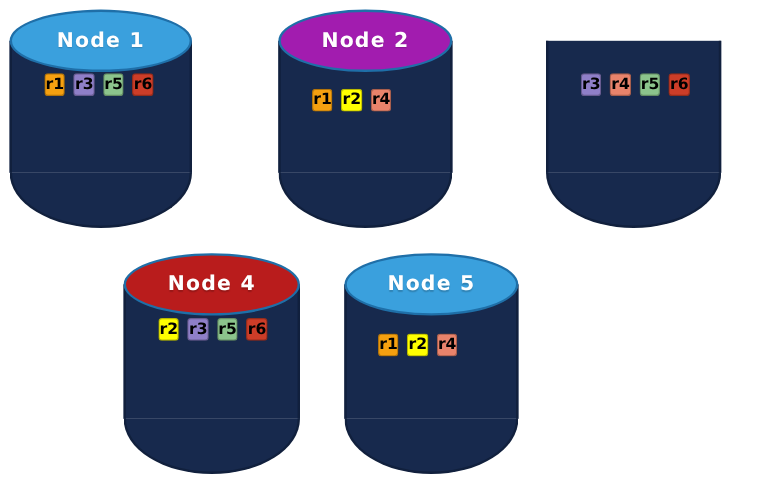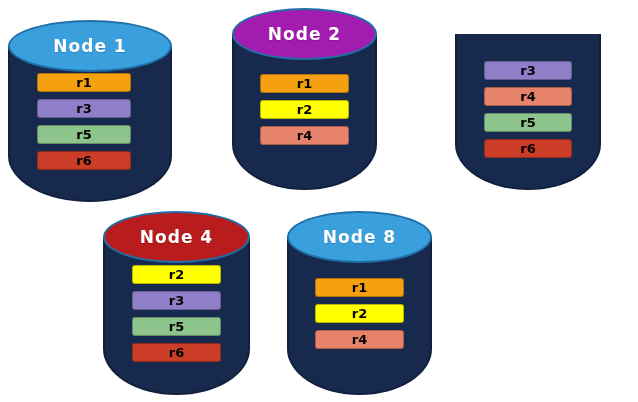--- a/index.html
+++ b/index.html
@@ -65,42 +65,42 @@
     font-size: 17px;
     letter-spacing: 1px;
     line-height: 1;
     white-space: nowrap;
     text-shadow: 0 1px 1px rgba(0,0,0,0.18);
   }
 
   .replica-stack {
     position: absolute;
     display: flex;
-    flex-direction: column;
+    flex-direction: row;
   }
 
   .replica {
     position: relative;
     border-radius: 3px;
     border: 1px solid rgba(0,0,0,0.28);
     box-sizing: border-box;
     display: flex;
     align-items: center;
     justify-content: center;
     color: #000000;
     font-weight: bold;
     font-size: 13px;
     line-height: 1;
   }
 </style>
 </head>
 <body>
 
 <div id="canvas">
-    <div class="node" style="left: 8px; top: 20px; width: 152px; height: 182px; padding-left: 12px;">
+    <div class="node" style="left: 8px; top: 8px; width: 152px; height: 182px;">
       <div class="cyl-side" style="top: 26px; height: 110px; background: rgb(23, 41, 77); border-left-color: rgb(17, 32, 61); border-right-color: rgb(17, 32, 61);"></div>
       <div class="cyl-bottom" style="top: 136px; height: 46px; background: rgb(23, 41, 77); border-color: rgb(17, 32, 61);"></div>
       <div class="cyl-top" style="top: 0px; height: 52px; background: rgb(58, 160, 221); border-color: rgb(31, 111, 168);">
         <div class="node-title" style="color: rgb(255, 255, 255);">Node 1</div>
       </div>
       <div class="replica-stack" style="left: 29px; width: 94px; top: 53px; gap: 7px;">
         <div class="replica" style="height: 19px; background: rgb(245, 160, 16);">r1</div>
         <div class="replica" style="height: 19px; background: rgb(143, 127, 200);">r3</div>
         <div class="replica" style="height: 19px; background: rgb(140, 196, 140);">r5</div>
         <div class="replica" style="height: 19px; background: rgb(204, 61, 40);">r6</div>
@@ -138,21 +138,21 @@
         <div class="replica" style="height: 19px; background: rgb(255, 255, 0);">r2</div>
         <div class="replica" style="height: 19px; background: rgb(143, 127, 200);">r3</div>
         <div class="replica" style="height: 19px; background: rgb(140, 196, 140);">r5</div>
         <div class="replica" style="height: 19px; background: rgb(204, 61, 40);">r6</div>
       </div>
     </div>
     <div class="node" style="left: 287px; top: 211px; width: 145px; height: 184px;">
       <div class="cyl-side" style="top: 26px; height: 112px; background: rgb(23, 41, 77); border-left-color: rgb(17, 32, 61); border-right-color: rgb(17, 32, 61);"></div>
       <div class="cyl-bottom" style="top: 138px; height: 46px; background: rgb(23, 41, 77); border-color: rgb(17, 32, 61);"></div>
       <div class="cyl-top" style="top: 0px; height: 52px; background: rgb(58, 160, 221); border-color: rgb(31, 111, 168);">
-        <div class="node-title" style="color: rgb(255, 255, 255);">Node 8</div>
+        <div class="node-title" style="color: rgb(255, 255, 255);">Node 5</div>
       </div>
       <div class="replica-stack" style="left: 28px; width: 89px; top: 67px; gap: 7px;">
         <div class="replica" style="height: 19px; background: rgb(245, 160, 16);">r1</div>
         <div class="replica" style="height: 19px; background: rgb(255, 255, 0);">r2</div>
         <div class="replica" style="height: 19px; background: rgb(232, 131, 107);">r4</div>
       </div>
     </div>
   </div>
 
 </body></html>

